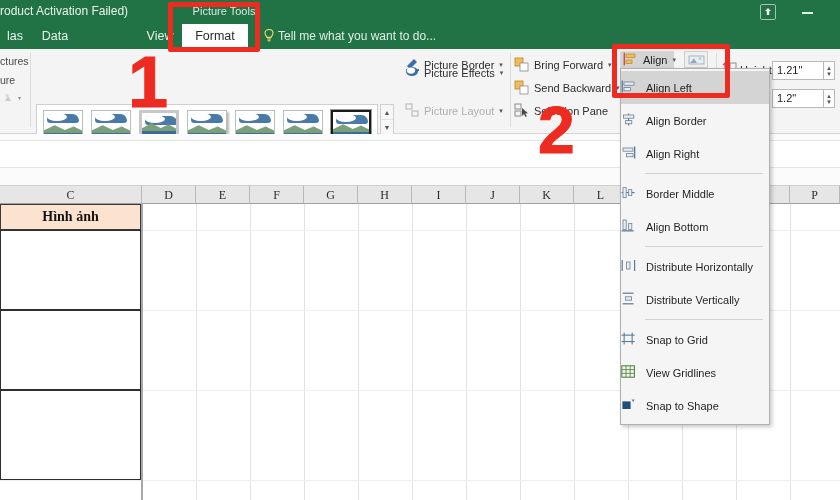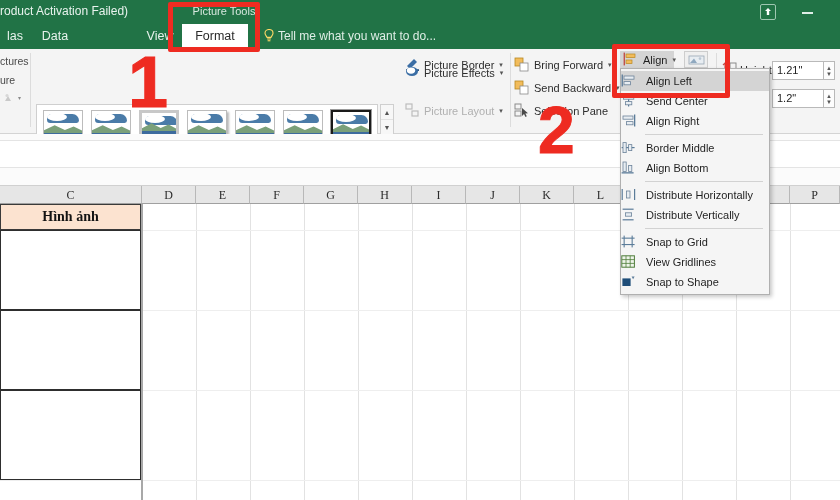--- a/index.html
+++ b/index.html
@@ -189,21 +189,21 @@
   }
 
   
   .menu {
     position:absolute; left:620px; top:68px; width:150px;
     background:#f5f5f5; border:1px solid #b0b0b0;
     box-shadow:2px 2px 4px rgba(0,0,0,0.22);
     padding:2px 0;
   }
   .menu-item {
-    position:relative; height:20px; display:flex; align-items:center;
+    position:relative; height:33px; display:flex; align-items:center;
     font-size:11px; color:#1f1f1f; white-space:nowrap;
   }
   .menu-item.hl { background:#d4d4d4; }
   .menu-item .mi-ico {
     width:17px; height:15px; margin-right:8px; flex:0 0 17px; position:relative;
   }
   .menu-sep { height:1px; margin:3px 6px 3px 24px; background:#d2d2d2; }
 
   
   .align-btn {
@@ -511,21 +511,21 @@
     </div>
 
     <div class="menu-item">
       <span class="mi-ico">
         <svg width="15" height="13" viewBox="0 0 15 13">
           <rect x="7" y="0.5" width="1.2" height="12" fill="#5b7c99"></rect>
           <rect x="2.4" y="2" width="10.4" height="3.2" fill="#e8edf2" stroke="#6b8299" stroke-width="0.8"></rect>
           <rect x="4.4" y="7.6" width="6.4" height="3.2" fill="#e8edf2" stroke="#6b8299" stroke-width="0.8"></rect>
         </svg>
       </span>
-      <span>Send Center</span>
+      <span>Align Border</span>
     </div>
 
     <div class="menu-item">
       <span class="mi-ico">
         <svg width="15" height="13" viewBox="0 0 15 13">
           <rect x="13" y="0.5" width="1.3" height="12" fill="#5b7c99"></rect>
           <rect x="2" y="2" width="10" height="3.2" fill="#e8edf2" stroke="#6b8299" stroke-width="0.8"></rect>
           <rect x="5.5" y="7.6" width="6.5" height="3.2" fill="#e8edf2" stroke="#6b8299" stroke-width="0.8"></rect>
         </svg>
       </span>

